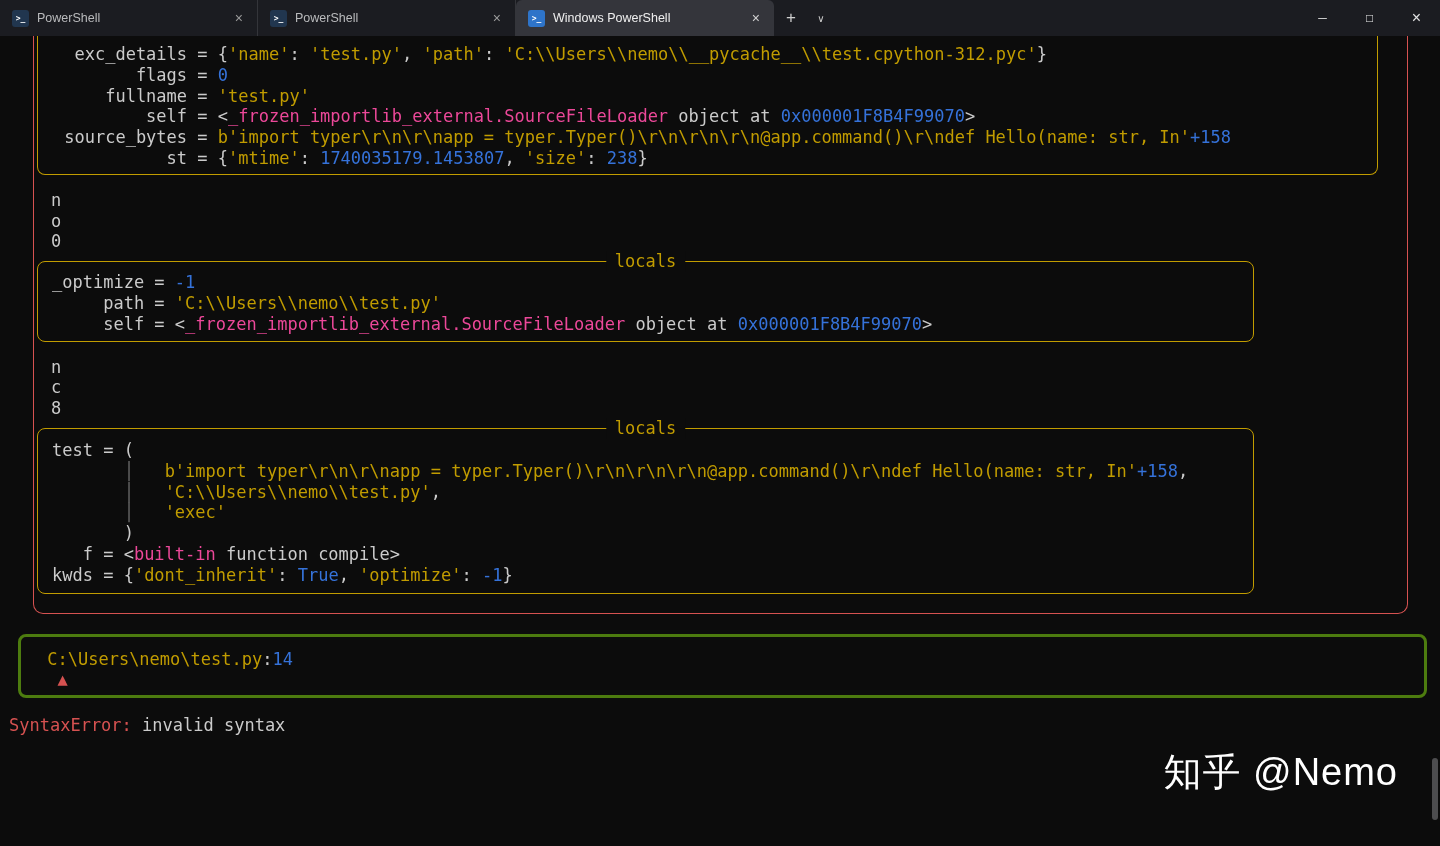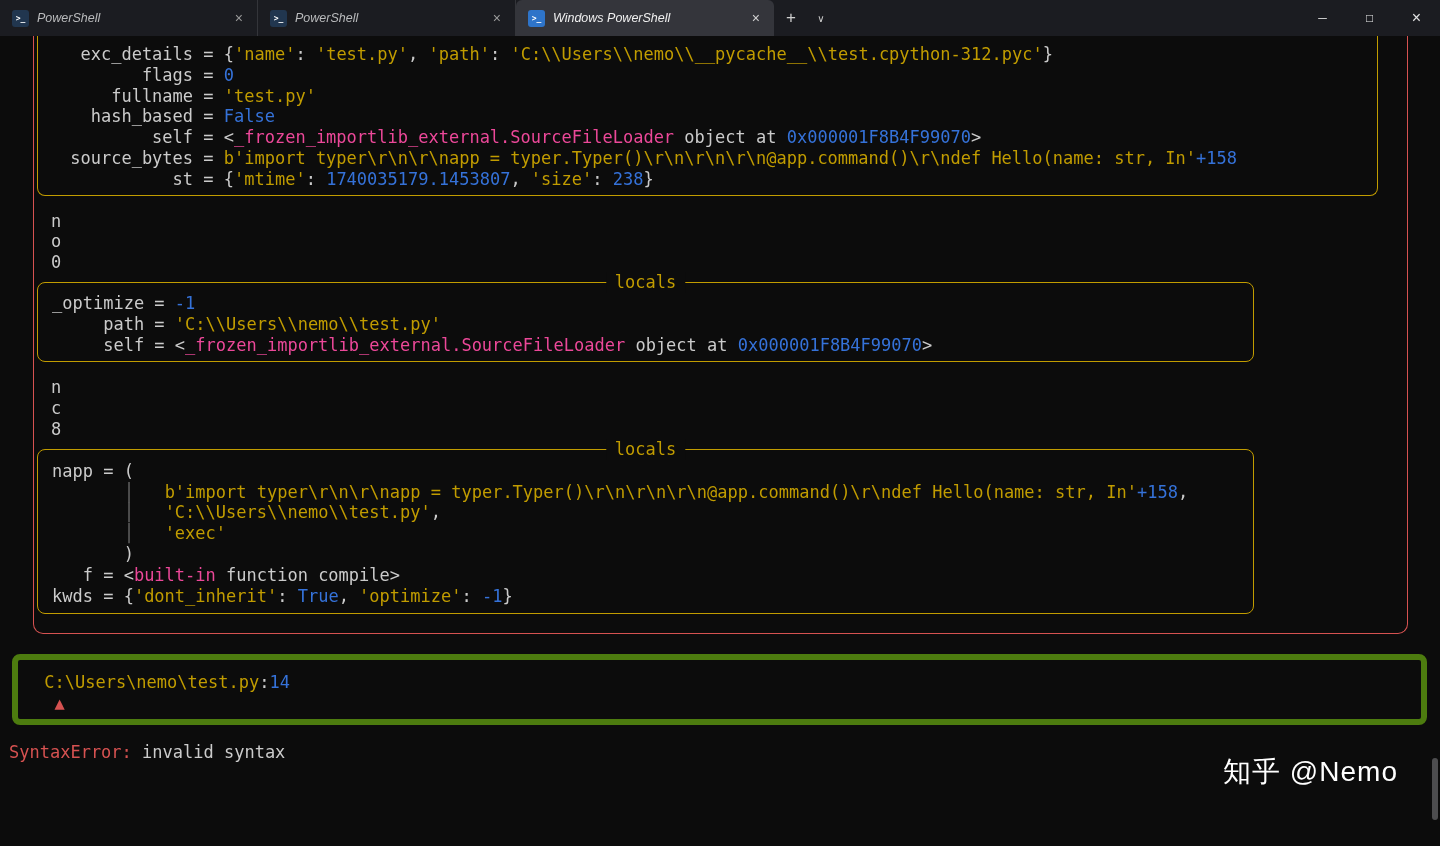--- a/index.html
+++ b/index.html
@@ -8,21 +8,21 @@
   
   .titlebar {
     height: 36px; background: #1b1c21; display: flex; align-items: stretch;
     font-family: "Liberation Sans", sans-serif; user-select: none;
   }
   .tab {
     width: 258px; display: flex; align-items: center; gap: 8px; padding: 0 10px 0 12px;
     color: #b9babc; font-size: 12.5px; border-right: 1px solid #34353a;
   }
   .tab.active { background: #34353b; color: #efefef; border-right: none; border-radius: 6px 6px 0 0; }
-  .tab-title { flex: 1; white-space: nowrap; overflow: hidden; font-style: italic; }
+  .tab-title { flex: 1; white-space: nowrap; overflow: hidden; }
   .tab-close { color: #9b9b9b; font-size: 14px; padding: 0 4px; }
   .tab.active .tab-close { color: #d2d2d2; }
   .tab-icon {
     width: 17px; height: 17px; border-radius: 3px; flex: 0 0 17px;
     display: flex; align-items: center; justify-content: center;
     font-family: "DejaVu Sans Mono", monospace; font-size: 8px; font-weight: bold; color: #fff;
   }
   .tab-icon.ps7 { background: #21364f; }
   .tab-icon.winps { background: #2e74c9; }
   .tb-btn { display: flex; align-items: center; justify-content: center; color: #cfcfcf; }
@@ -43,37 +43,37 @@
   .seg-b { color: #3572d9; }
   .seg-m { color: #ec4899; }
   .seg-r { color: #d65251; }
   .seg-d { color: #6b6b6b; }
 
   .tb-panel {
     margin: 0 32px 0 33px; border: 1px solid #d65251; border-top: none;
     border-radius: 0 0 10px 10px; padding-bottom: 19px;
   }
   .locals-box { position: relative; border: 1px solid #c19c00; border-radius: 8px; }
-  .box1 { margin: 0 29px 0 3px; border-top: none; border-radius: 0 0 8px 8px; padding: 8px 0 5px 22px; }
+  .box1 { margin: 0 29px 0 3px; border-top: none; border-radius: 0 0 8px 8px; padding: 8px 0 5px 16px; }
   .box2 { margin: 0 153px 0 3px; padding: 10px 0 6px 14px; }
   .box3 { margin: 0 153px 0 3px; padding: 11px 0 7px 14px; }
   .locals-title {
     position: absolute; top: -11px; left: 50%; transform: translateX(-50%);
     background: #0c0c0c; padding: 0 9px; color: #c19c00; line-height: 20.8px; text-align: right;
   }
   .frame-header { margin: 15px 0 9px 17px; }
   .error-box {
-    margin: 20px 13px 0 12px; border: 6px solid #4d7c0f; border-radius: 8px;
+    margin: 20px 13px 0 18px; border: 3px solid #4d7c0f; border-radius: 8px;
     padding: 12px 0 5px 16px;
   }
   .footer { margin: 17px 0 0 9px; }
 
   .watermark {
     position: absolute; top: 726px; right: 42px; z-index: 5;
-    font-family: "Liberation Sans", sans-serif; font-size: 28px; color: #ffffff; letter-spacing: 1px;
+    font-family: "Liberation Sans", sans-serif; font-size: 38px; color: #ffffff; letter-spacing: 1px;
   }
   .scroll-thumb {
     position: absolute; right: 2px; top: 722px; width: 6px; height: 62px;
     background: #4d4d4f; border-radius: 3px;
   }
 </style>
 </head>
 <body>
 
 <div class="window">
@@ -111,21 +111,20 @@
 
   <main class="terminal">
 
     <div class="tb-panel">
 
       <div class="locals-box box1">
         <div>
             <div class="line"><span class="seg-w">  exc_details = {</span><span class="seg-y">'name'</span><span class="seg-w">: </span><span class="seg-y">'test.py'</span><span class="seg-w">, </span><span class="seg-y">'path'</span><span class="seg-w">: </span><span class="seg-y">'C:\\Users\\nemo\\__pycache__\\test.cpython-312.pyc'</span><span class="seg-w">}</span></div>
             <div class="line"><span class="seg-w">        flags = </span><span class="seg-b">0</span></div>
             <div class="line"><span class="seg-w">     fullname = </span><span class="seg-y">'test.py'</span></div>
-            <div class="line"><span class="seg-w">   hash_based = </span><span class="seg-b">False</span></div>
             <div class="line"><span class="seg-w">         self = &lt;</span><span class="seg-m">_frozen_importlib_external.SourceFileLoader</span><span class="seg-w"> object at </span><span class="seg-b">0x000001F8B4F99070</span><span class="seg-w">&gt;</span></div>
             <div class="line"><span class="seg-w"> source_bytes = </span><span class="seg-y">b'import typer\r\n\r\napp = typer.Typer()\r\n\r\n\r\n@app.command()\r\ndef Hello(name: str, In'</span><span class="seg-b">+158</span></div>
             <div class="line"><span class="seg-w">           st = {</span><span class="seg-y">'mtime'</span><span class="seg-w">: </span><span class="seg-b">1740035179.1453807</span><span class="seg-w">, </span><span class="seg-y">'size'</span><span class="seg-w">: </span><span class="seg-b">238</span><span class="seg-w">}</span></div>
           </div>
       </div>
 
       <div class="frame-header">
           <div class="line"><span class="seg-w"></span><span class="seg-i">n</span></div>
           <div class="line"><span class="seg-b"></span><span class="seg-s">o</span></div>
           <div class="line"><span class="seg-w"></span><span class="seg-:"></span></div>
@@ -144,21 +143,21 @@
       <div class="frame-header">
           <div class="line"><span class="seg-w"></span><span class="seg-i">n</span></div>
           <div class="line"><span class="seg-b"></span><span class="seg-_">c</span></div>
           <div class="line"><span class="seg-w"></span><span class="seg-:"></span></div>
           <div class="line"><span class="seg-b"></span><span class="seg-4">8</span></div>
         </div>
 
       <div class="locals-box box3">
         <span class="locals-title">locals</span>
         <div>
-            <div class="line"><span class="seg-w">napp = (</span></div>
+            <div class="line"><span class="seg-w">test = (</span></div>
             <div class="line"><span class="seg-w">       </span><span class="seg-d">│</span><span class="seg-w">   </span><span class="seg-y">b'import typer\r\n\r\napp = typer.Typer()\r\n\r\n\r\n@app.command()\r\ndef Hello(name: str, In'</span><span class="seg-b">+158</span><span class="seg-w">,</span></div>
             <div class="line"><span class="seg-w">       </span><span class="seg-d">│</span><span class="seg-w">   </span><span class="seg-y">'C:\\Users\\nemo\\test.py'</span><span class="seg-w">,</span></div>
             <div class="line"><span class="seg-w">       </span><span class="seg-d">│</span><span class="seg-w">   </span><span class="seg-y">'exec'</span></div>
             <div class="line"><span class="seg-w">       )</span></div>
             <div class="line"><span class="seg-w">   f = &lt;</span><span class="seg-m">built-in</span><span class="seg-w"> function compile&gt;</span></div>
             <div class="line"><span class="seg-w">kwds = {</span><span class="seg-y">'dont_inherit'</span><span class="seg-w">: </span><span class="seg-b">True</span><span class="seg-w">, </span><span class="seg-y">'optimize'</span><span class="seg-w">: </span><span class="seg-b">-1</span><span class="seg-w">}</span></div>
           </div>
       </div>
 
     </div>

